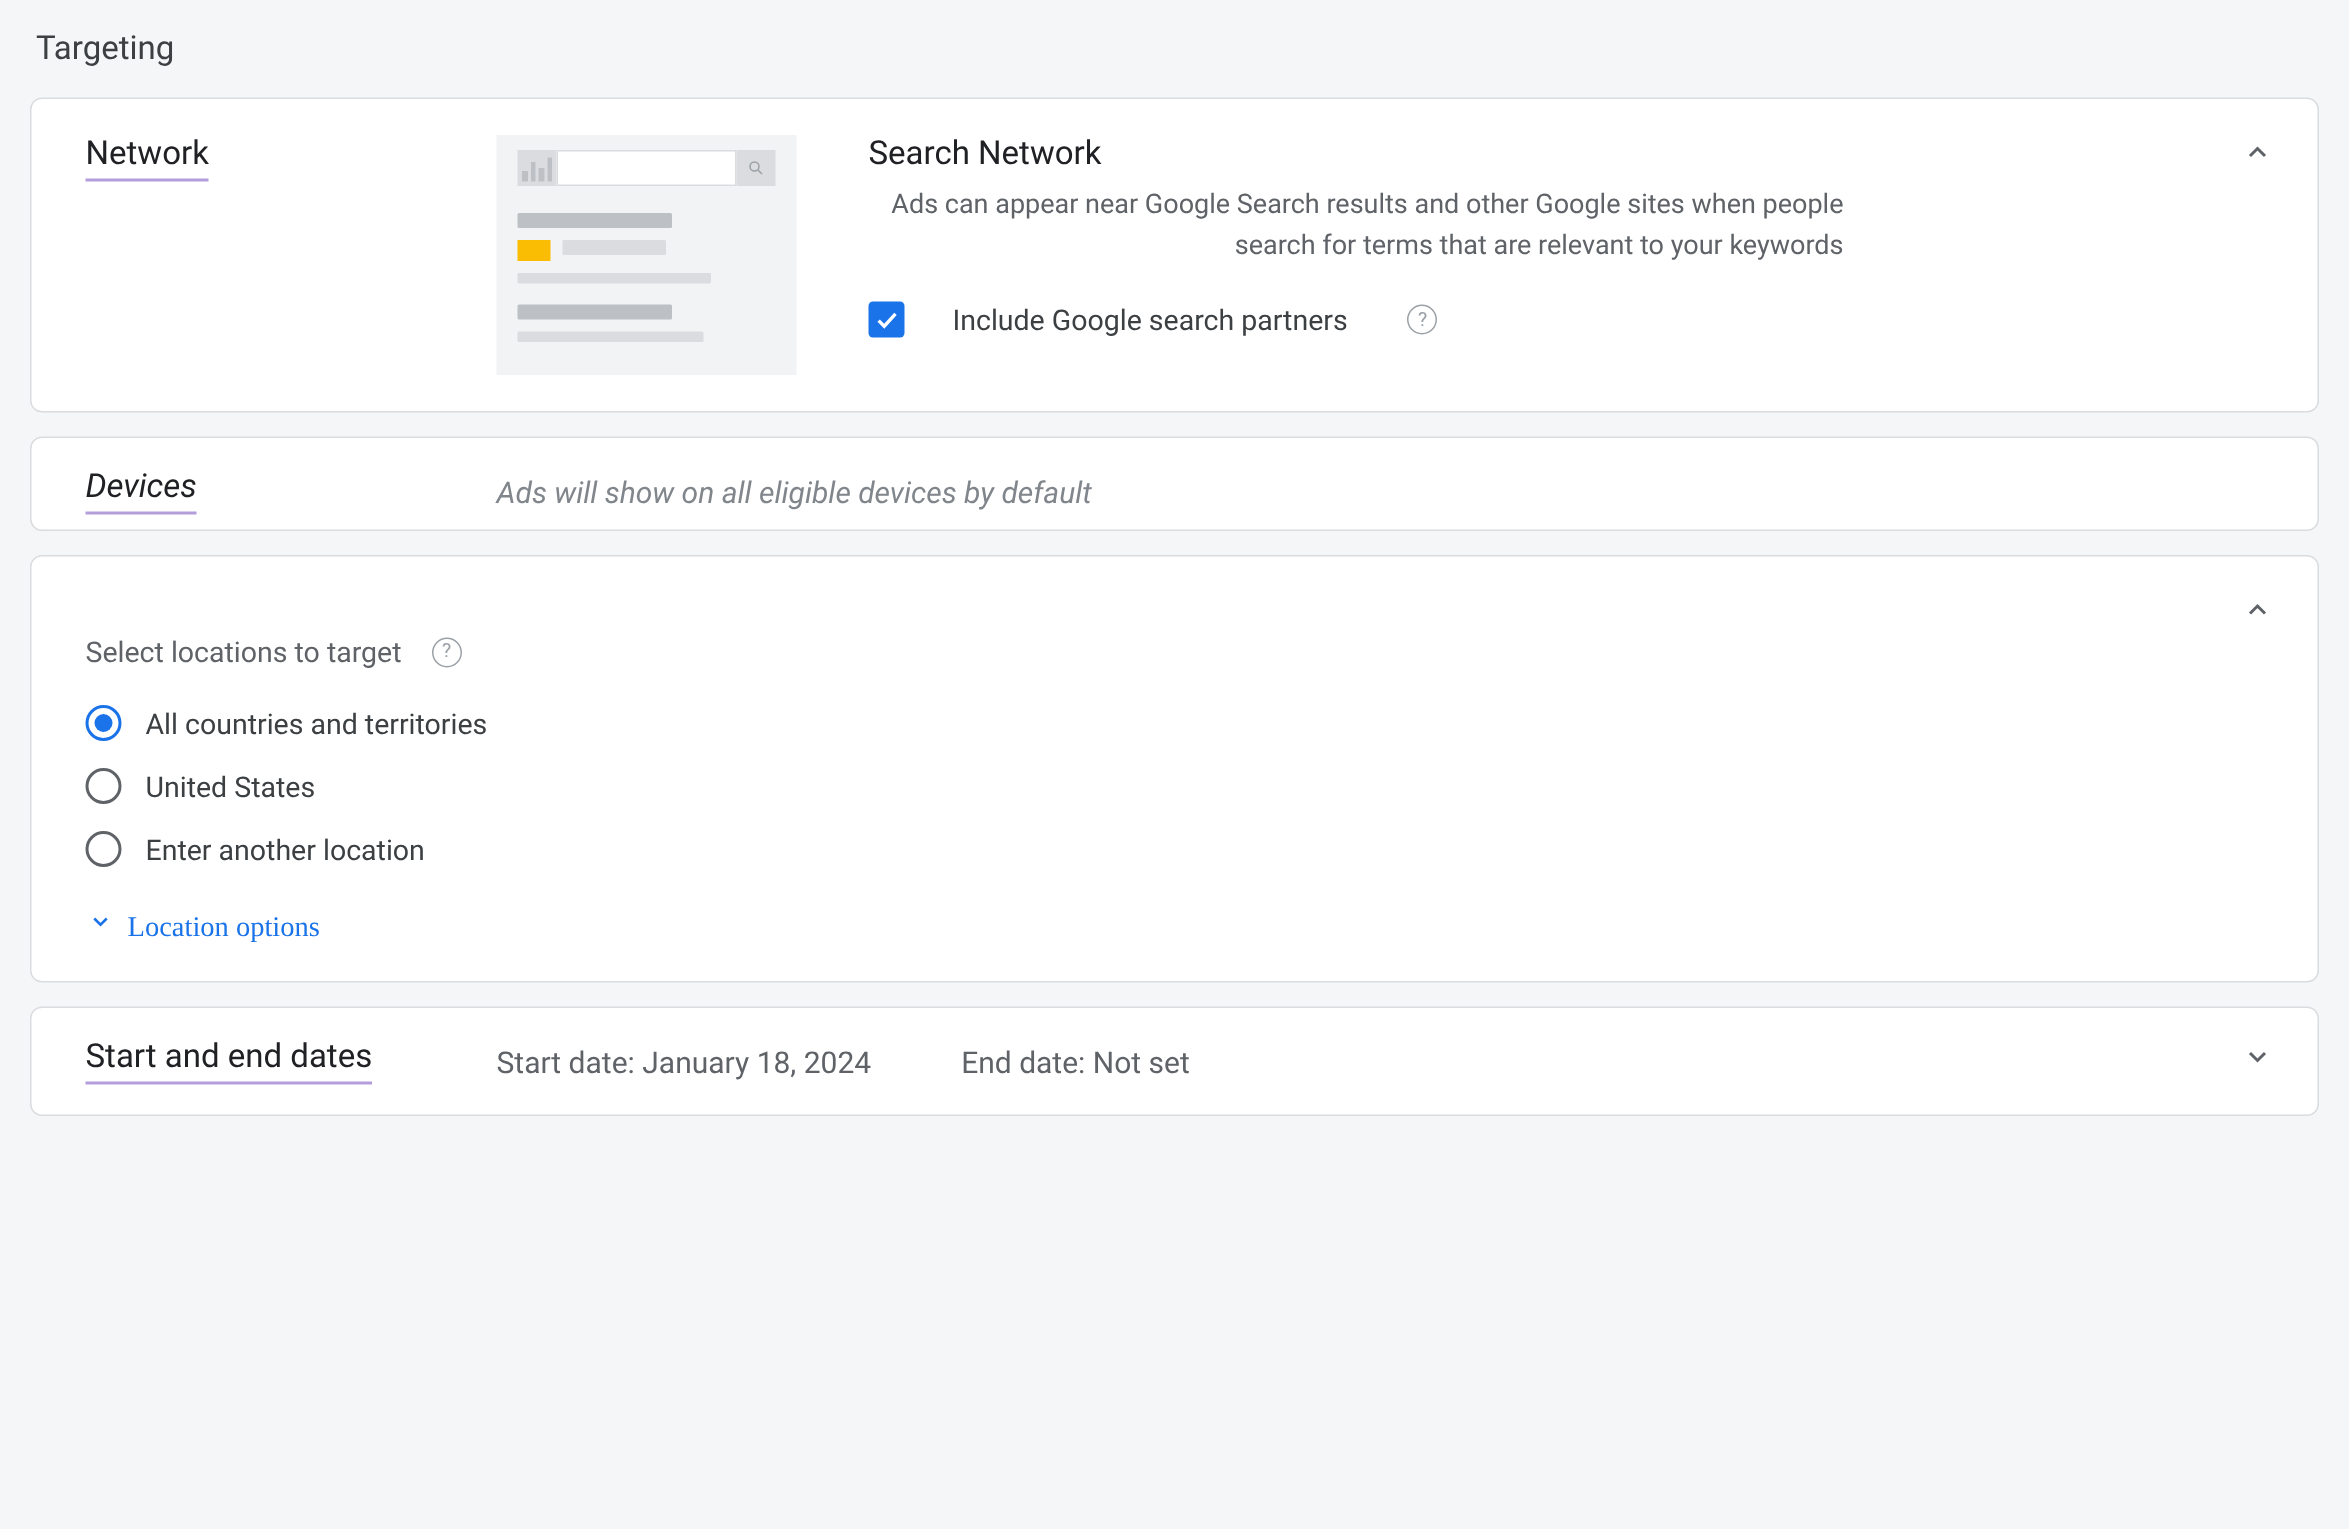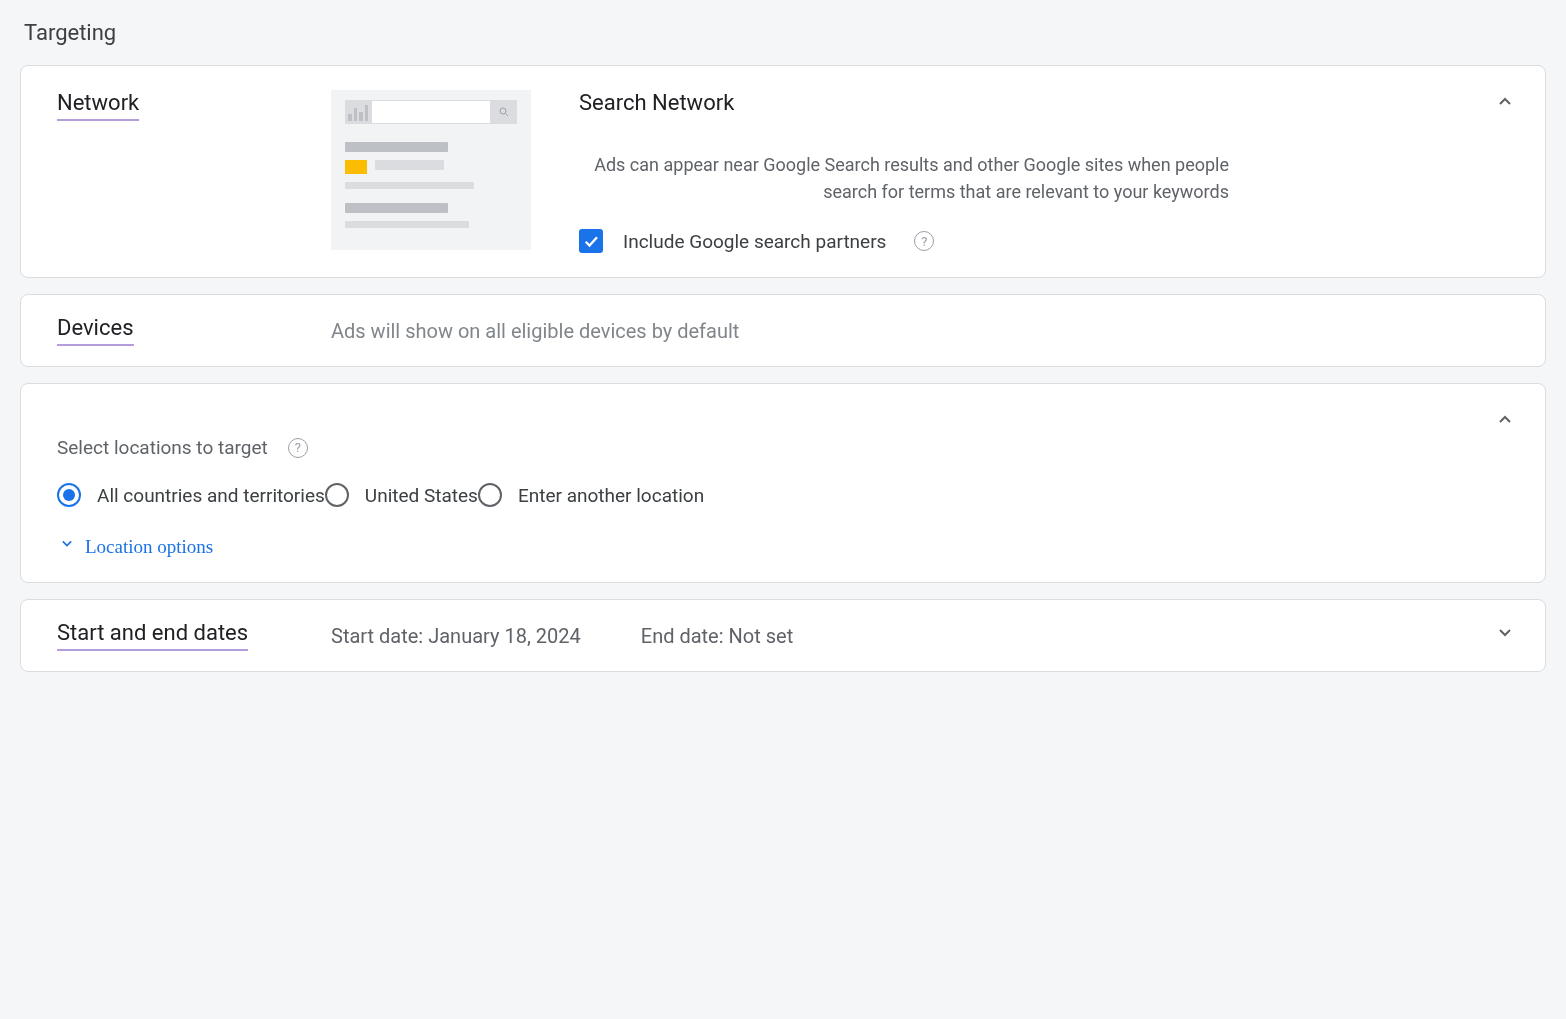--- a/index.html
+++ b/index.html
@@ -71,44 +71,44 @@
     }
     .illu-bars span { display:block; width:4px; background:#bdc1c6; }
     .illu-input { flex:1; background:#fff; border:1px solid #dadce0; }
     .illu-btn { width:26px; background:#dadce0; display:flex; align-items:center; justify-content:center; }
     .illu-line { height: 10px; background:#bdc1c6; border-radius:1px; margin-bottom:8px; }
     .illu-group { margin-bottom: 14px; }
     .illu-row { display:flex; gap:8px; margin-bottom:8px; }
     .illu-yellow { width:22px; height:14px; background:#fbbc04; }
     .network-details { flex:1; }
     .network-title {
-      font-size: 22px; color:#202124; font-weight:400; margin-bottom:36px;
+      font-size: 22px; color:#202124; font-weight:400; margin-bottom:8px;
     }
     .network-desc {
       font-size: 18px; color:#5f6368; line-height:1.5; margin-bottom:24px;
       max-width: 650px;
       text-align: right;
     }
-    .checkbox-row { display:flex; align-items:center; gap:20px; }
+    .checkbox-row { display:flex; align-items:center; gap:32px; }
     .checkbox-box {
       width: 24px; height: 24px; background:#1a73e8; border-radius:3px;
       display:flex; align-items:center; justify-content:center; cursor:pointer;
     }
     .checkbox-box svg { width:18px; height:18px; stroke:#fff; stroke-width:3; fill:none; }
     .checkbox-label { font-size: 19px; color:#3c4043; }
     .help-icon {
       width:20px; height:20px; border:1.5px solid #9aa0a6; border-radius:50%;
       display:inline-flex; align-items:center; justify-content:center;
       font-size:13px; color:#9aa0a6; cursor:pointer; margin-left:8px;
     }
     
     .devices-summary { font-size: 20px; color:#80868b; }
     
     .locations-header { display:flex; align-items:center; gap:12px; font-size:19px; color:#5f6368; margin-bottom:24px;margin-top:28px; }
-    .radio-list { display:flex; flex-direction:row; margin-bottom:26px; }
+    .radio-list { display:flex; flex-direction:column; gap:18px; margin-bottom:26px; }
     .radio-row { display:flex; align-items:center; gap:16px; cursor:pointer; }
     .radio-outer {
       width:24px; height:24px; border-radius:50%; border:2px solid #5f6368;
       display:flex; align-items:center; justify-content:center;
     }
     .radio-outer.selected { border-color:#1a73e8; }
     .radio-inner {
       width:12px; height:12px; border-radius:50%; background:#1a73e8;
     }
     .radio-label { font-size:19px; color:#3c4043; }
@@ -175,21 +175,21 @@
               <polyline points="5 13 10 18 20 7"></polyline>
             </svg>
         </div>
         <span class="checkbox-label">Include Google search partners</span>
         <span class="help-icon">?</span>
       </div>
     </div>
   </div>
 </div>
 
-<div class="card" style="padding-top:20px; padding-bottom:20px;">
+<div class="card" style="padding-top:20px; padding-bottom:10px;font-style:italic;">
   <div class="card-row" style="align-items:center;">
     <div class="label-col">
       <span class="label-underline">Devices</span>
     </div>
     <div class="devices-summary">Ads will show on all eligible devices by default</div>
   </div>
 </div>
 
 <div class="card">
   <div class="collapse-toggle">

